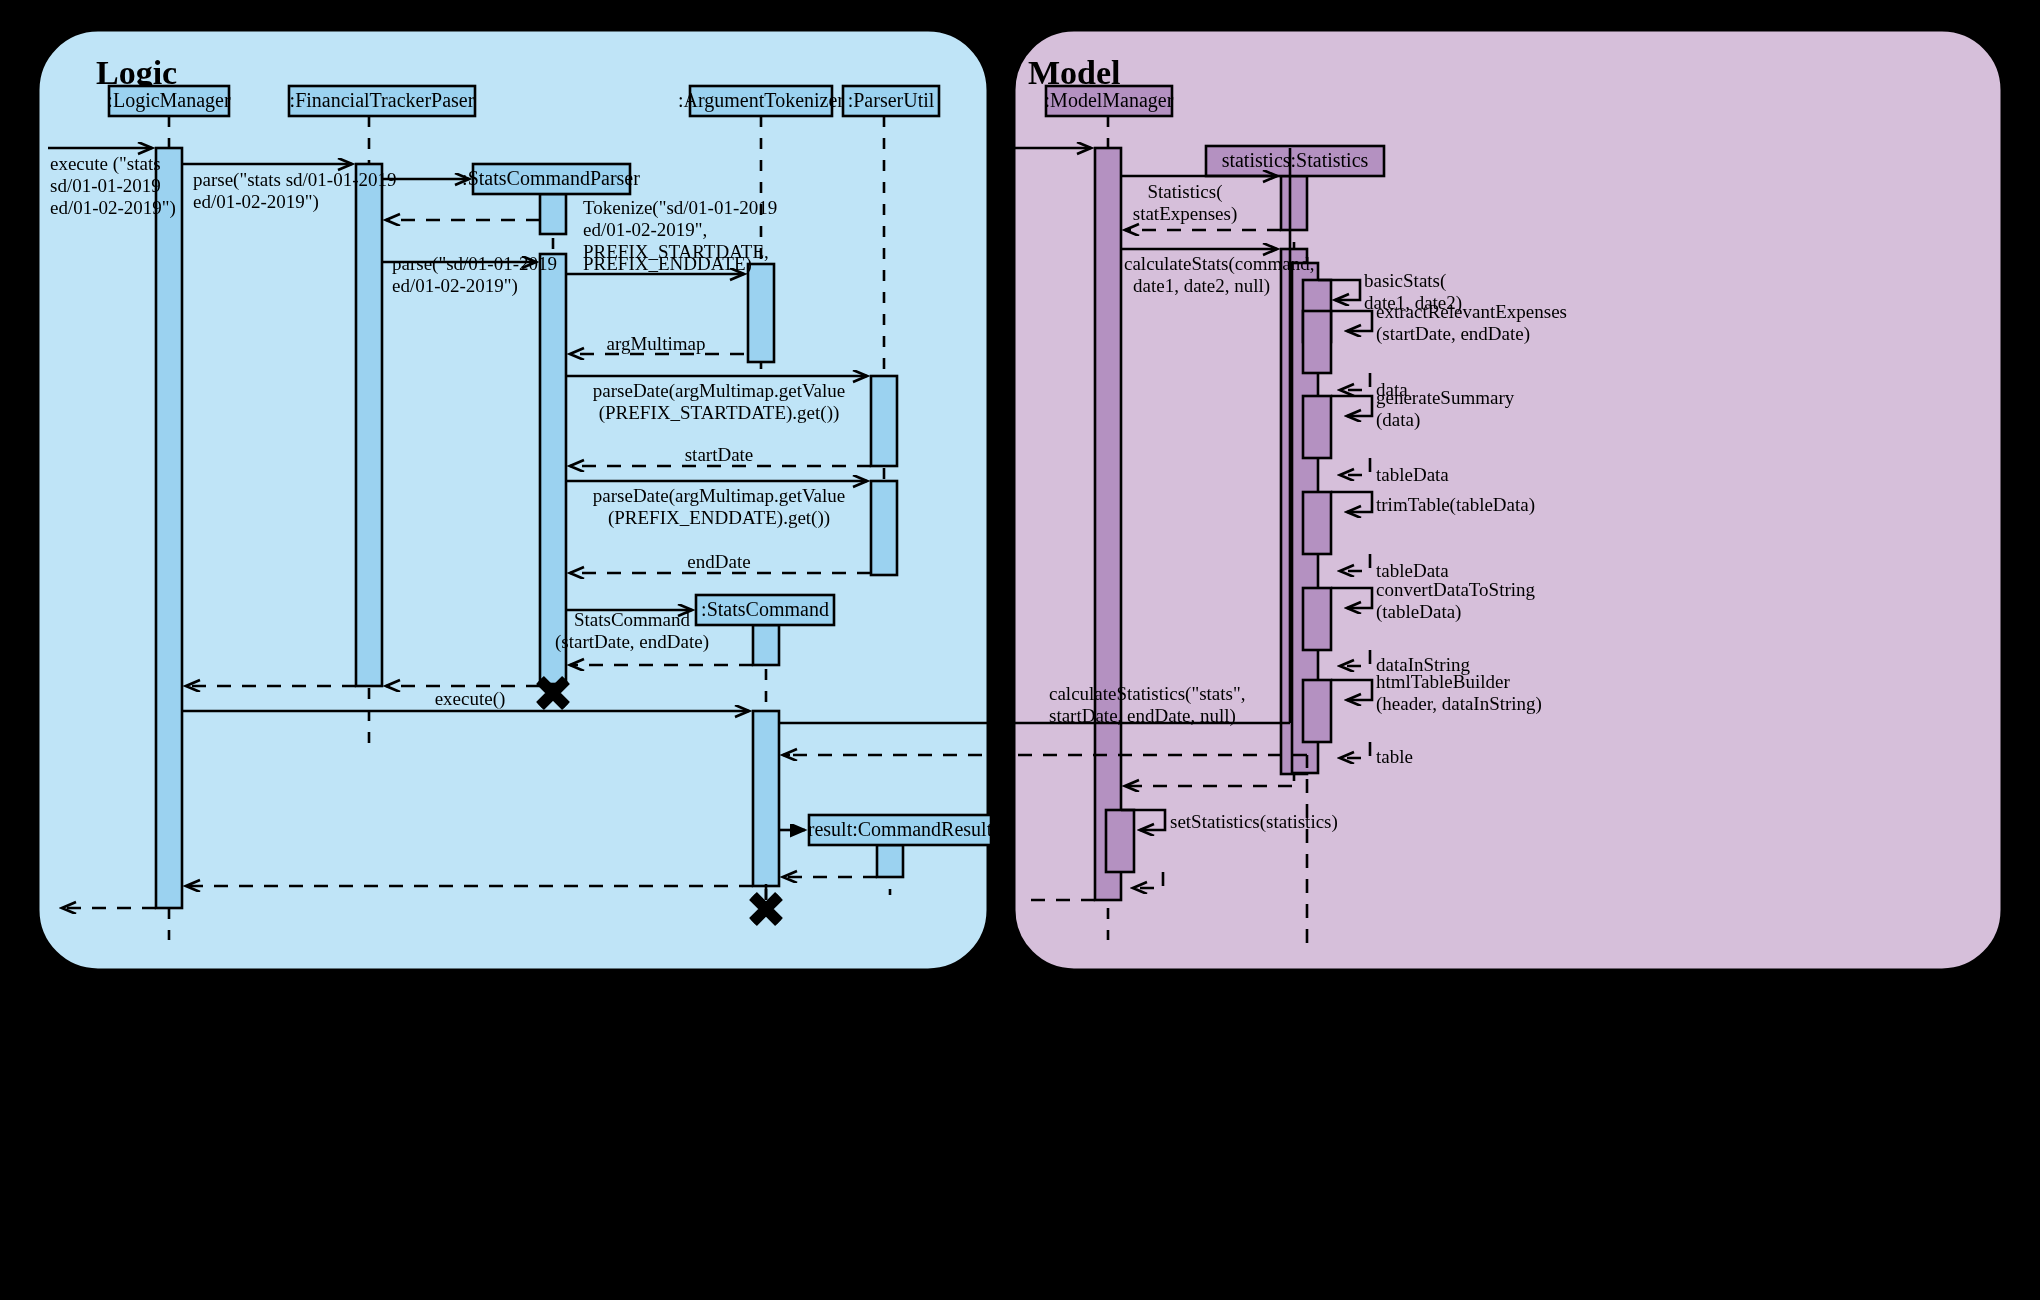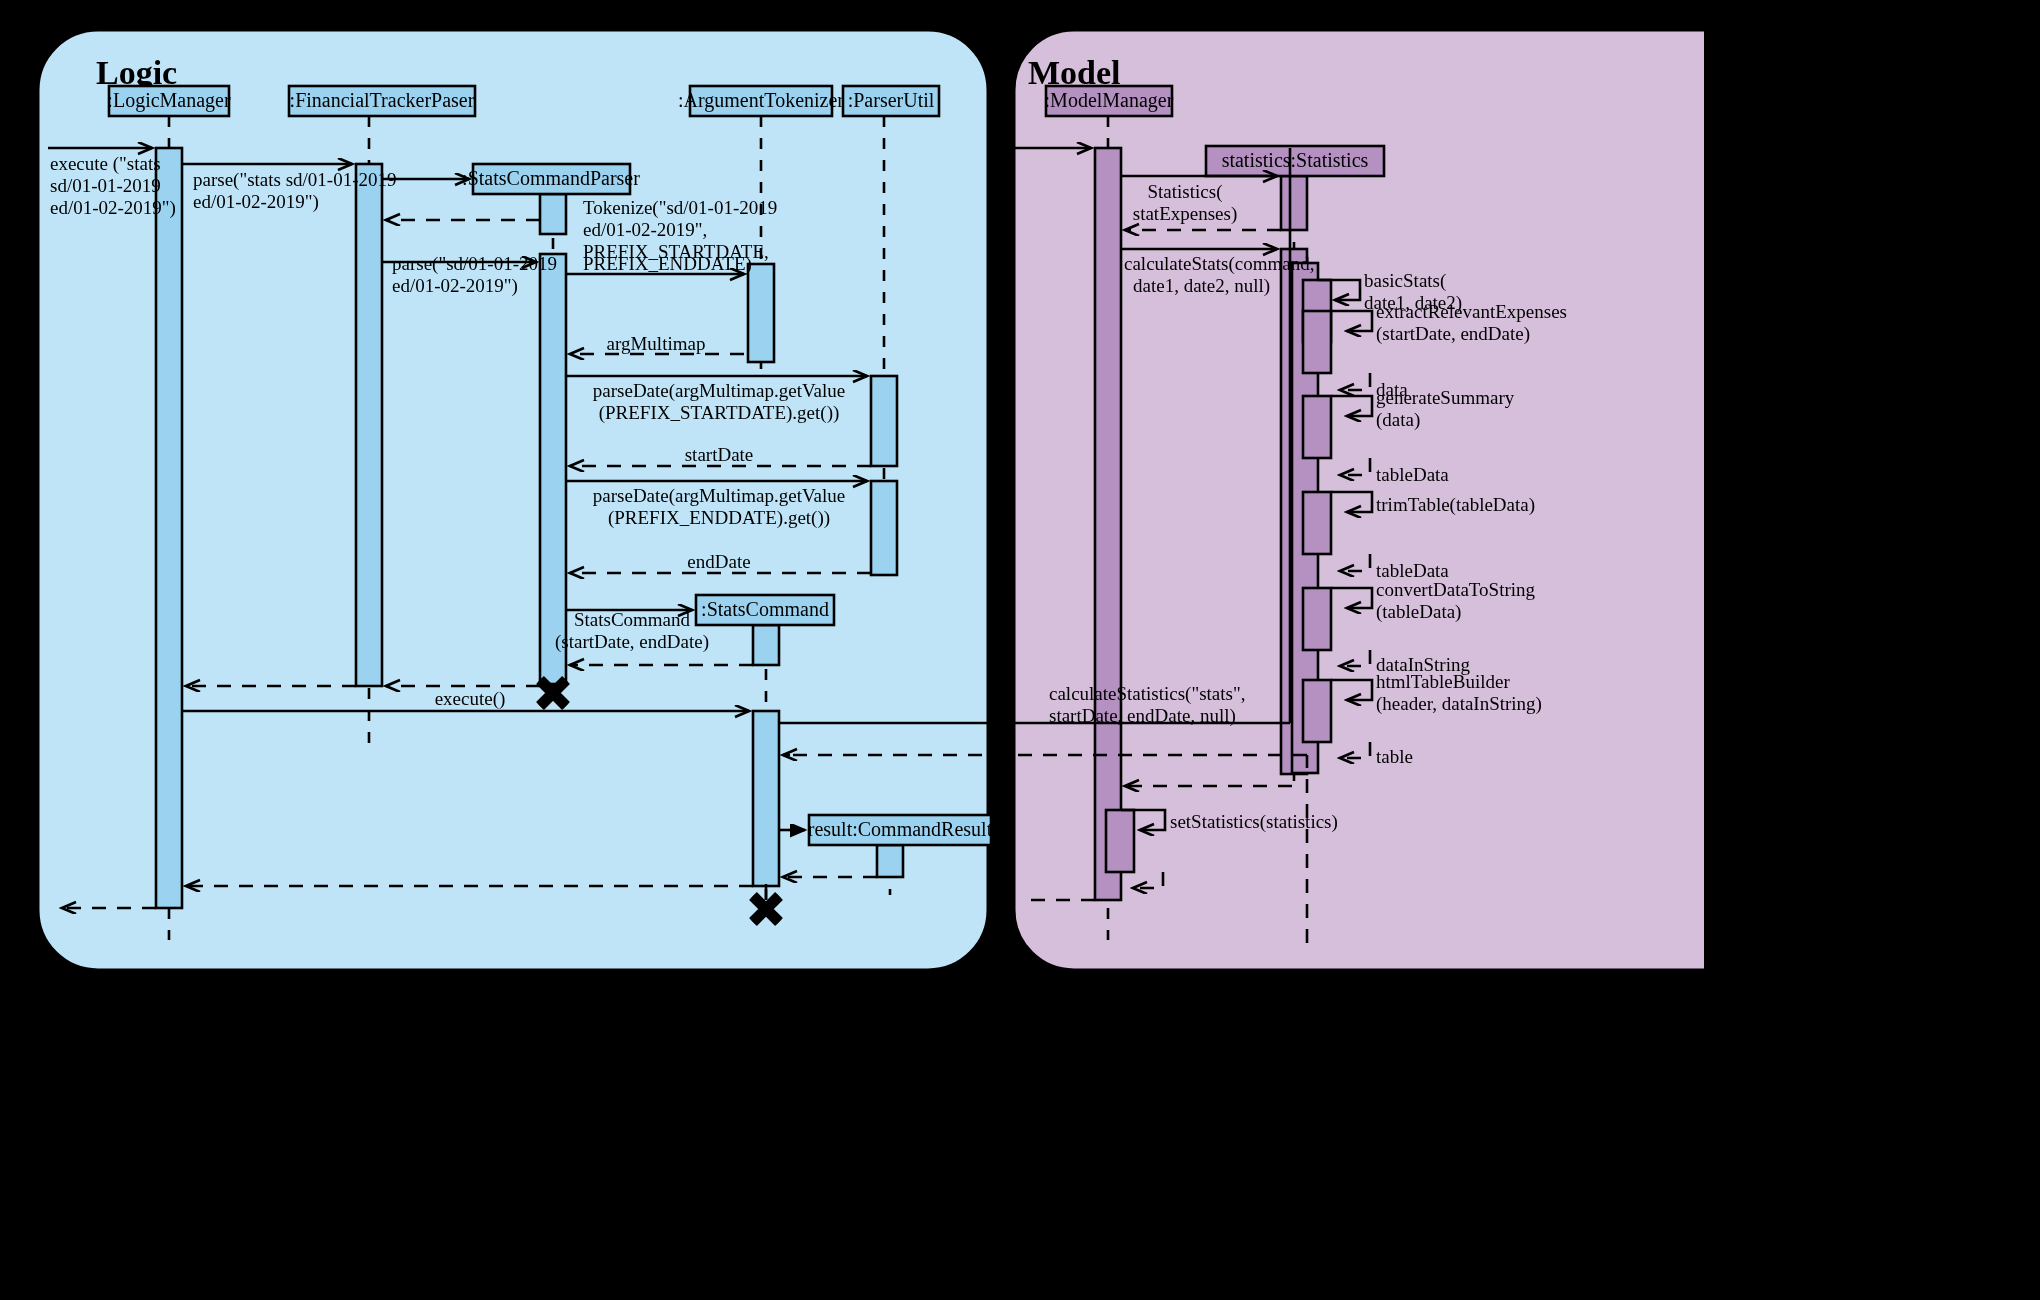--- a/index.html
+++ b/index.html
@@ -2,21 +2,21 @@
 <html><head>
 <meta charset="utf-8">
 <style>
   html, body {
     margin: 0;
     padding: 0;
     background: #000000;
   }
   #stage {
     position: relative;
-    width: 1704px;
+    width: 2040px;
     height: 1300px;
     background: #000000;
     overflow: hidden;
     font-family: "Liberation Serif", "DejaVu Serif", serif;
   }
   svg#diagram {
     position: absolute;
     left: 0;
     top: 0;
     width: 2040px;

